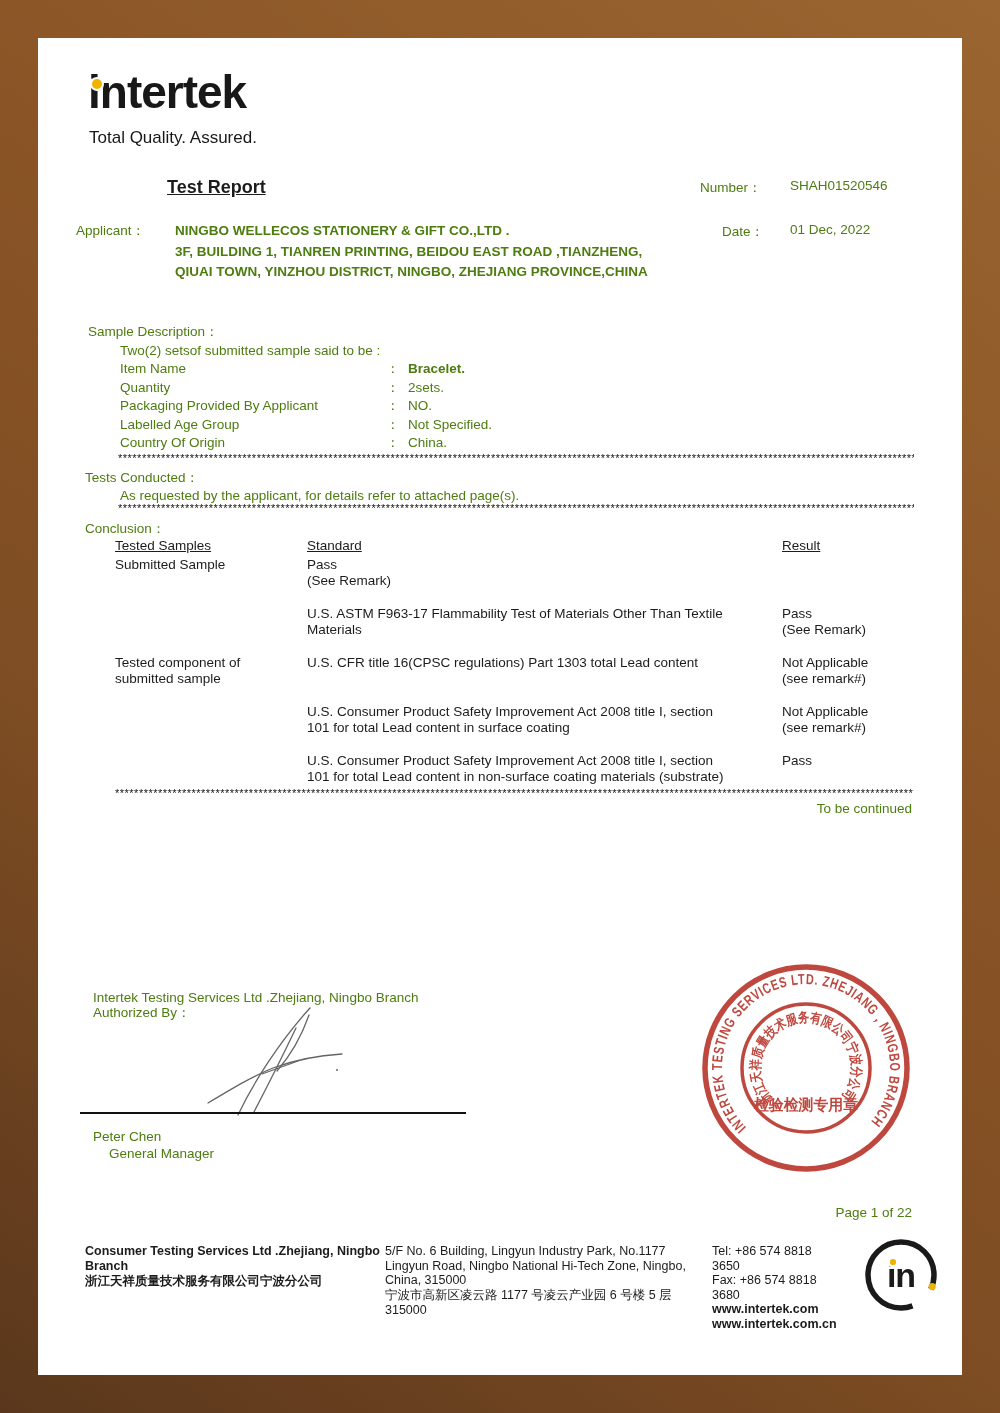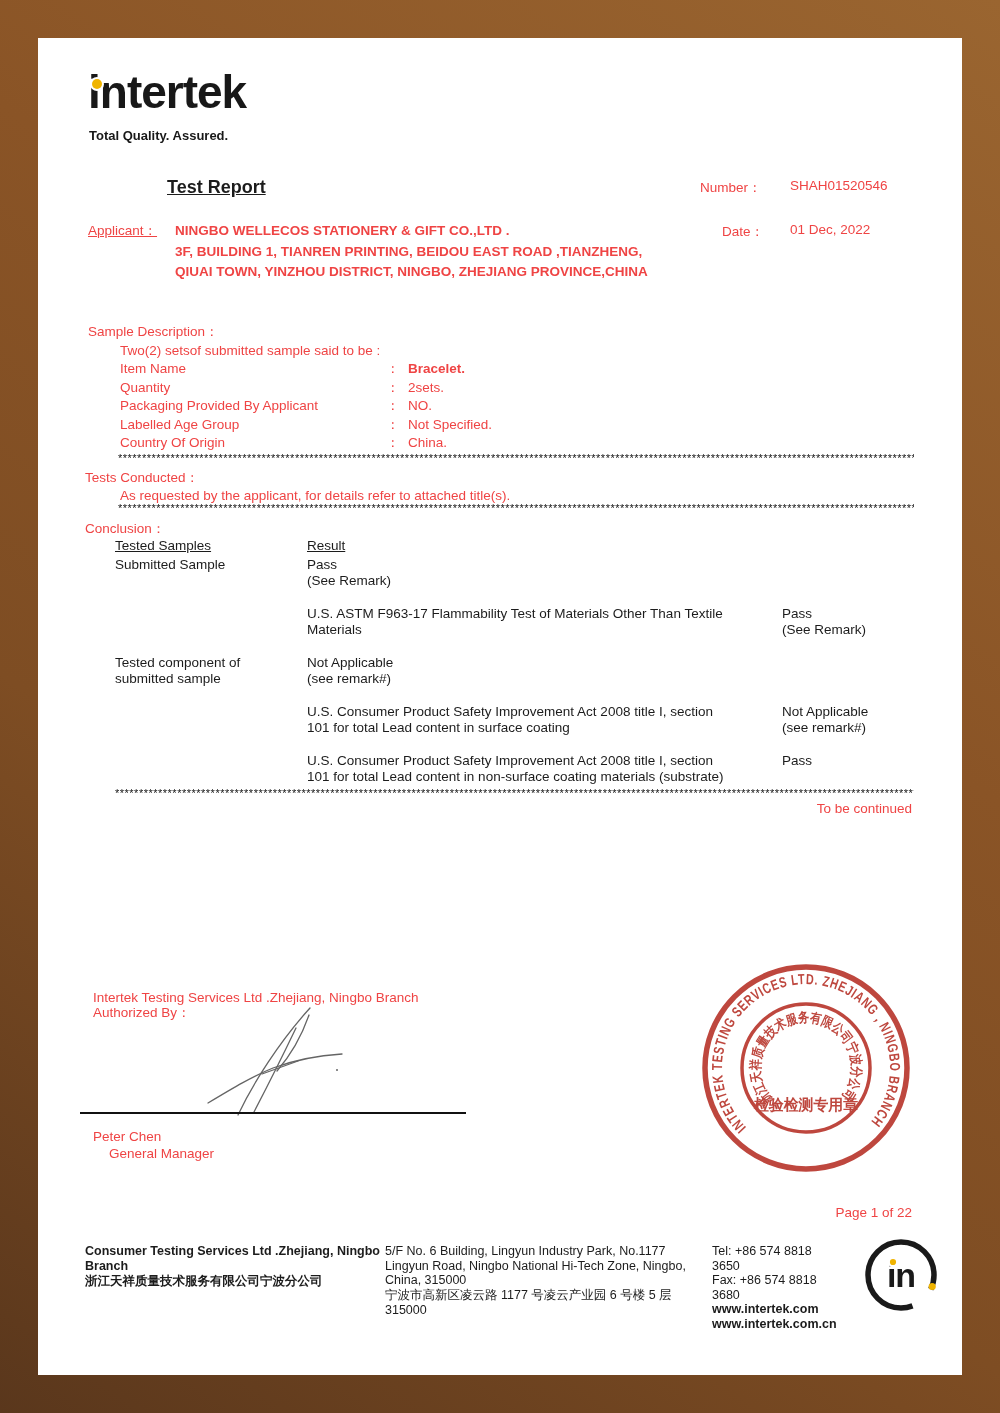--- a/index.html
+++ b/index.html
@@ -7,32 +7,32 @@
   body { font-family:"Liberation Sans", sans-serif; color:#1c1c1c; }
   .frame {
     position:relative; width:1000px; height:1413px;
     background:linear-gradient(215deg,#9a6530 0%,#8a5426 38%,#7e4d23 65%,#5a371c 100%);
   }
   .page {
     position:absolute; left:38px; top:38px; width:924px; height:1337px;
     background:#ffffff;
   }
   .abs { position:absolute; }
-  .t { font-size:13.5px; line-height:17px; color:#ef4444; }
+  .t { font-size:13.5px; line-height:17px; color:#4d7c0f; }
   .b { font-weight:bold; }
   .u { text-decoration:underline; }
   .pre { white-space:pre-line; }
   .logo-text {
     font-size:46px; font-weight:700; letter-spacing:-1px; color:#181818; line-height:48px;
   }
   .logo-dot {
     position:absolute; width:10px; height:10px; border-radius:50%;
     background:#f0b400; left:4px; top:11px; box-shadow:0 0 0 2px #fff;
   }
-  .tagline { font-size:13px; font-weight:bold; color:#181818; }
+  .tagline { font-size:17px; font-weight:normal; color:#181818; }
   .title { font-size:18px; font-weight:bold; text-decoration:underline; }
   .stars {
     font-size:11px; letter-spacing:0.5px; white-space:nowrap; overflow:hidden;
     height:12px; line-height:12px; color:#111;
   }
   .sample-row { display:flex; line-height:18.6px; }
   .sample-row .lbl { width:266px; }
   .sample-row .col { width:22px; }
   .tbl { width:800px; font-size:13.5px; line-height:16.5px; }
   .trow { display:flex; margin-bottom:16px; }
@@ -55,21 +55,21 @@
     </div>
     <div class="abs tagline" style="left:51px; top:90px;">Total Quality. Assured.</div>
 
     <div class="abs title" style="left:129px; top:139px;">Test Report</div>
 
     <div class="abs t" style="left:662px; top:141px;">Number：</div>
     <div class="abs t" style="left:752px; top:139px;">SHAH01520546</div>
     <div class="abs t" style="left:684px; top:185px;">Date：</div>
     <div class="abs t" style="left:752px; top:183px;">01 Dec, 2022</div>
 
-    <div class="abs t" style="left:50px; top:184px;text-decoration:underline;">Applicant：</div>
+    <div class="abs t" style="left:38px; top:184px;">Applicant：</div>
     <div class="abs t b pre" style="left:137px; top:183px; width:500px; line-height:20.5px;">NINGBO WELLECOS STATIONERY &amp; GIFT CO.,LTD .
 3F, BUILDING 1, TIANREN PRINTING, BEIDOU EAST ROAD ,TIANZHENG,
 QIUAI TOWN, YINZHOU  DISTRICT, NINGBO, ZHEJIANG PROVINCE,CHINA</div>
 
     <div class="abs t" style="left:50px; top:285px;">Sample Description：</div>
     <div class="abs t" style="left:82px; top:304px;">Two(2) setsof submitted sample said to be :</div>
     <div class="abs t" style="left:82px; top:322px; width:700px;">
       <div class="sample-row">
         <span class="lbl">Item Name</span>
         <span class="col">：</span>
@@ -93,45 +93,47 @@
       <div class="sample-row">
         <span class="lbl">Country Of Origin</span>
         <span class="col">：</span>
         <span>China.</span>
       </div>
     </div>
 
     <div class="abs stars" style="left:80px; top:414px; right:48px;">************************************************************************************************************************************************************************************************************************************************************************************************************************************************************************************************************************************************************************************************************************************************************************************************************************</div>
 
     <div class="abs t" style="left:47px; top:431px;">Tests Conducted：</div>
-    <div class="abs t" style="left:82px; top:449px;">As requested by the applicant, for details refer to attached title(s).</div>
+    <div class="abs t" style="left:82px; top:449px;">As requested by the applicant, for details refer to attached page(s).</div>
     <div class="abs stars" style="left:80px; top:464px; right:48px;">************************************************************************************************************************************************************************************************************************************************************************************************************************************************************************************************************************************************************************************************************************************************************************************************************************</div>
 
     <div class="abs t" style="left:47px; top:482px;">Conclusion：</div>
 
     <div class="abs tbl" style="left:77px; top:500px;">
       <div class="trow" style="margin-bottom:2px;">
         <span class="tc1 u">Tested Samples</span>
+        <span class="tc2 u">Standard</span>
         <span class="tc3 u">Result</span>
       </div>
       <div class="trow">
         <span class="tc1 pre">Submitted Sample</span>
         <span class="tc3 pre">Pass
 (See Remark)</span>
       </div>
       <div class="trow">
         <span class="tc1 pre"></span>
         <span class="tc2 pre">U.S. ASTM F963-17 Flammability Test of Materials Other Than Textile
 Materials</span>
         <span class="tc3 pre">Pass
 (See Remark)</span>
       </div>
       <div class="trow" style="margin-top:1px;">
         <span class="tc1 pre">Tested component of
 submitted sample</span>
+        <span class="tc2 pre">U.S. CFR title 16(CPSC regulations) Part 1303 total Lead content</span>
         <span class="tc3 pre">Not Applicable
 (see remark#)</span>
       </div>
       <div class="trow">
         <span class="tc1 pre"></span>
         <span class="tc2 pre">U.S. Consumer Product Safety Improvement Act 2008 title I, section
 101 for total Lead content in surface coating</span>
         <span class="tc3 pre">Not Applicable
 (see remark#)</span>
       </div>

